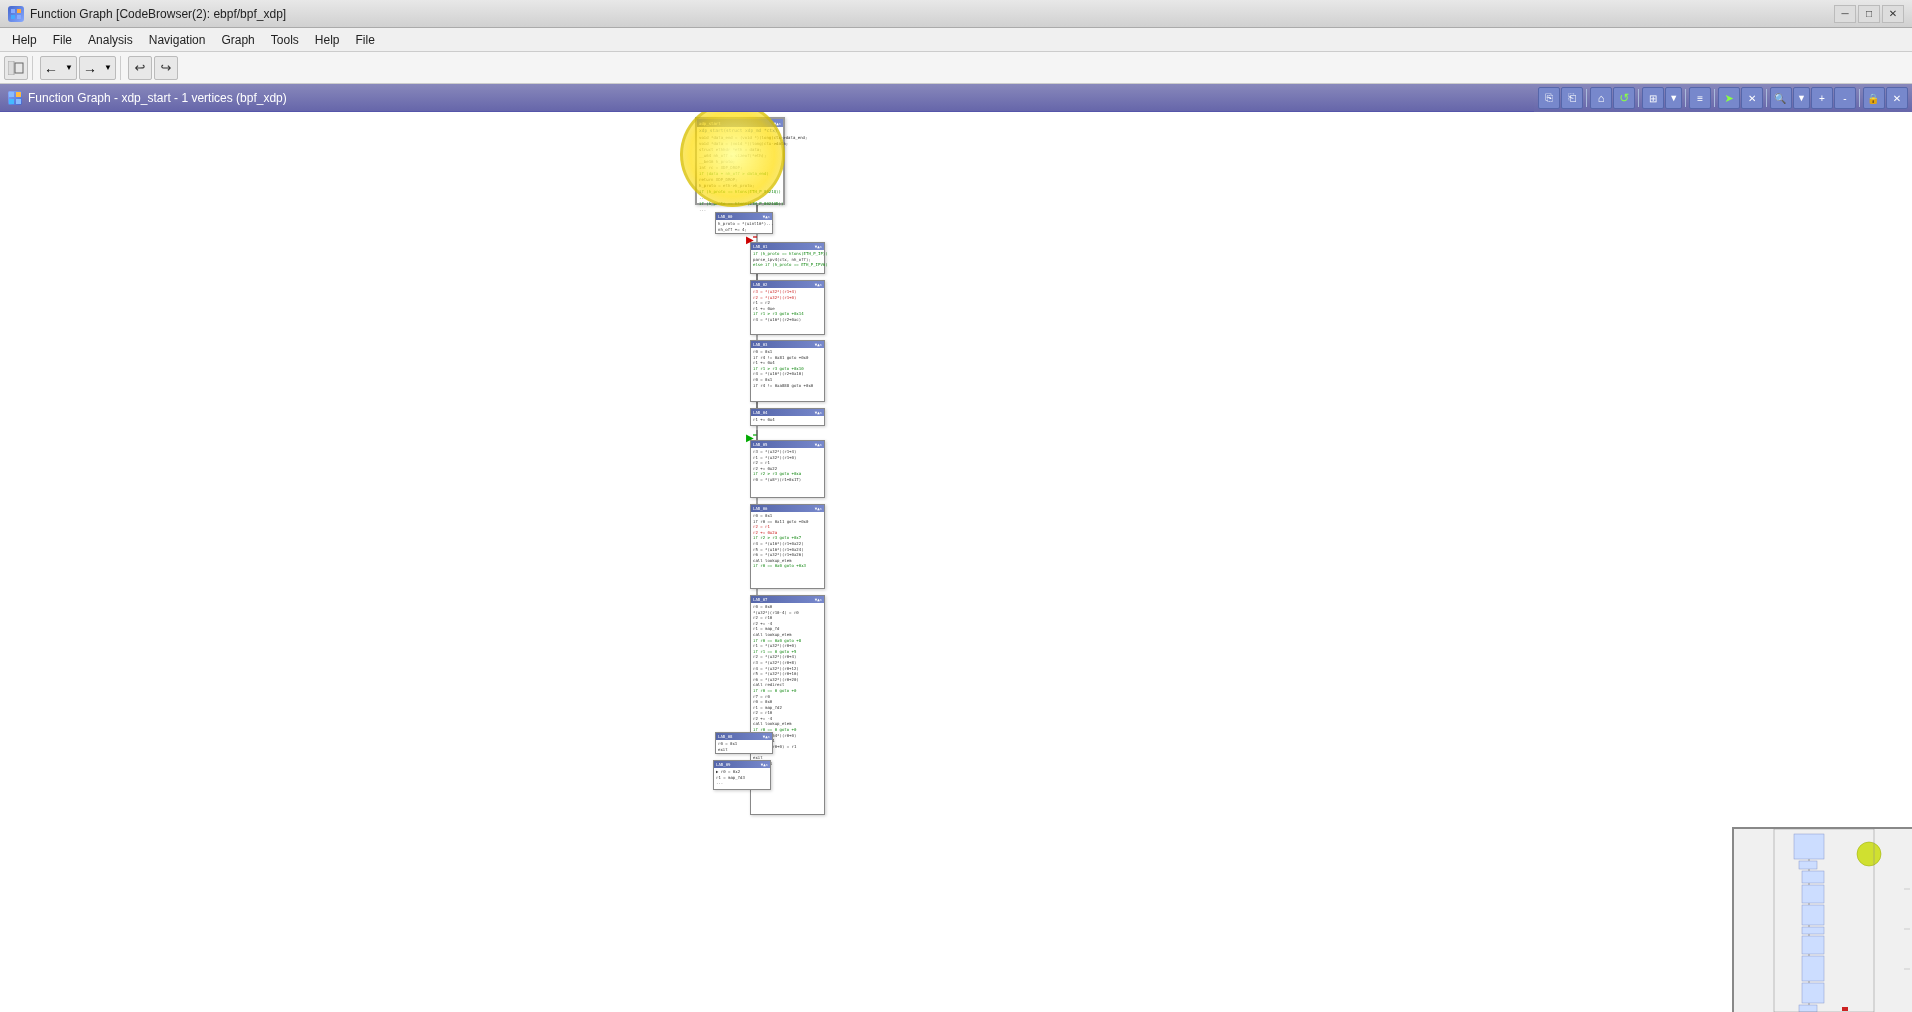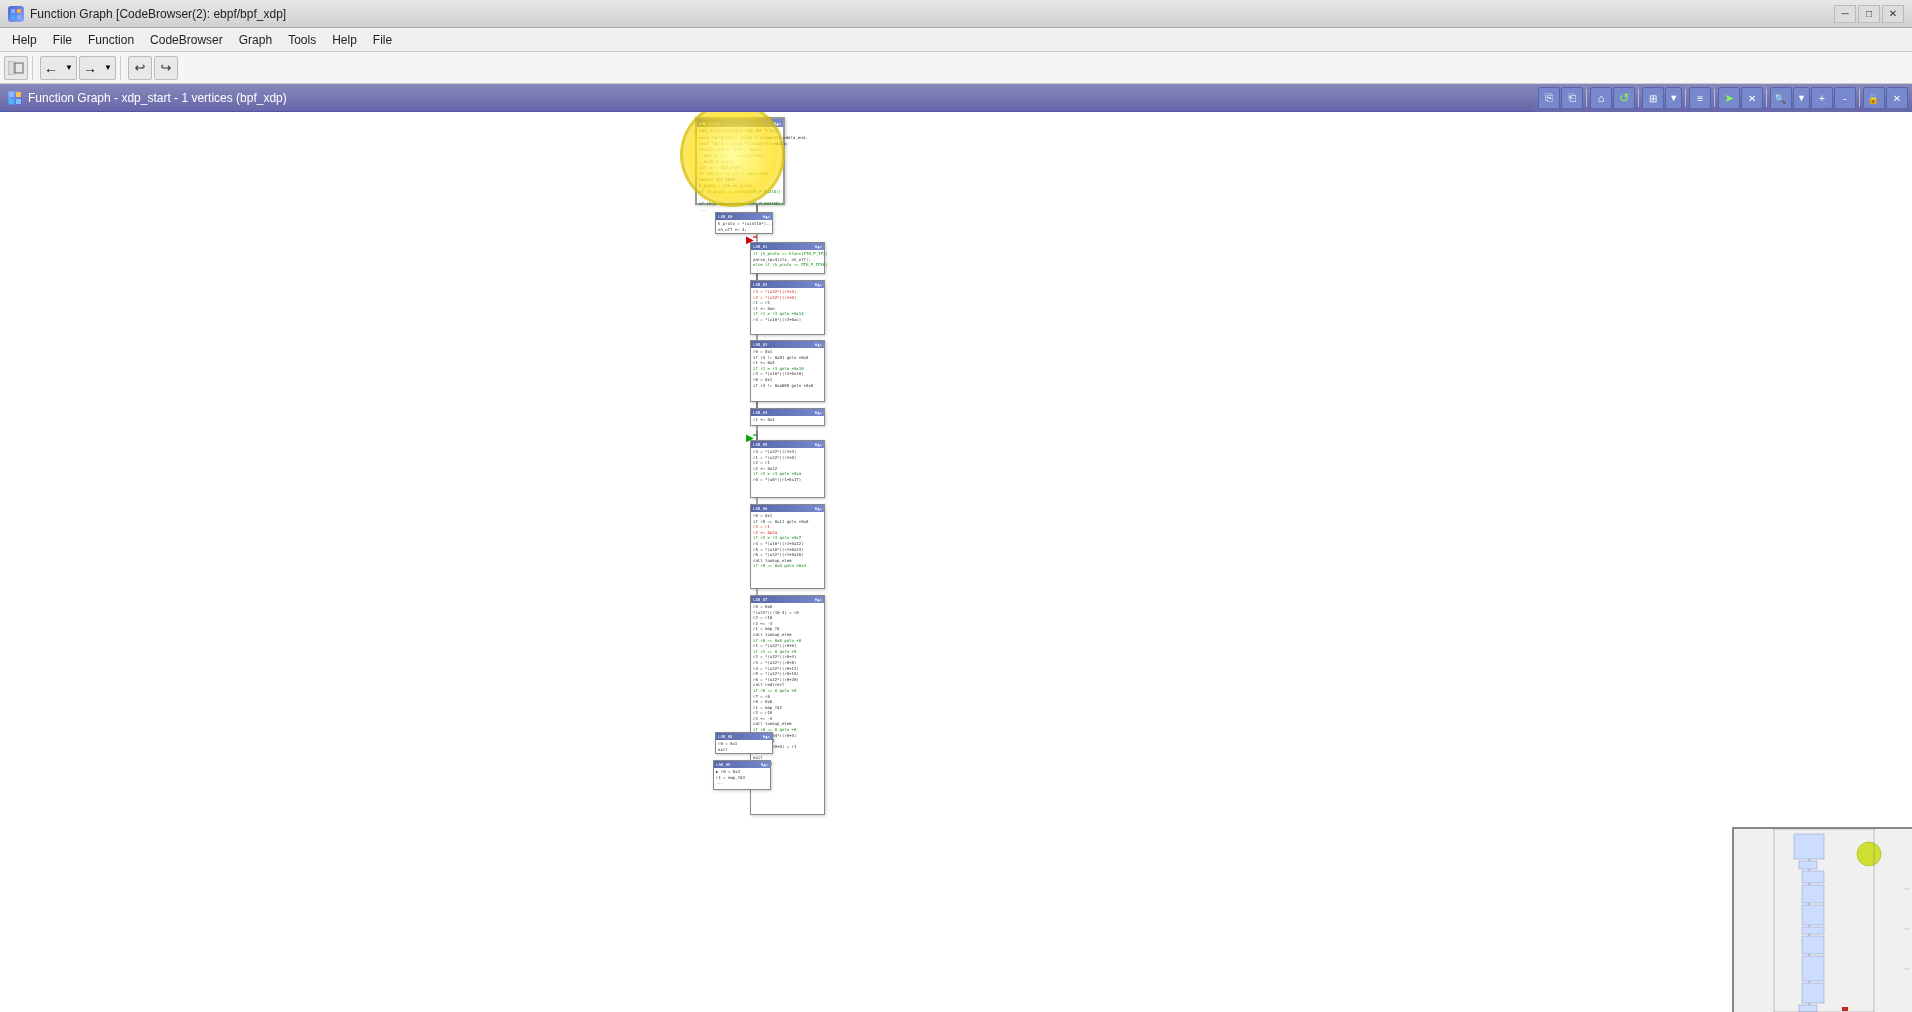--- a/index.html
+++ b/index.html
@@ -197,22 +197,22 @@
   <div class="win-controls">
     <div class="win-btn">─</div>
     <div class="win-btn">□</div>
     <div class="win-btn close">✕</div>
   </div>
 </div>
 
 <div id="menubar">
   <div class="menu-item">Help</div>
   <div class="menu-item">File</div>
-  <div class="menu-item">Function</div>
-  <div class="menu-item">CodeBrowser</div>
+  <div class="menu-item">Analysis</div>
+  <div class="menu-item">Navigation</div>
   <div class="menu-item">Graph</div>
   <div class="menu-item">Tools</div>
   <div class="menu-item">Help</div>
   <div class="menu-item">File</div>
 </div>
 
 <div id="toolbar">
 
   <div class="tb-btn">
     <svg width="16" height="14" viewBox="0 0 16 14">

